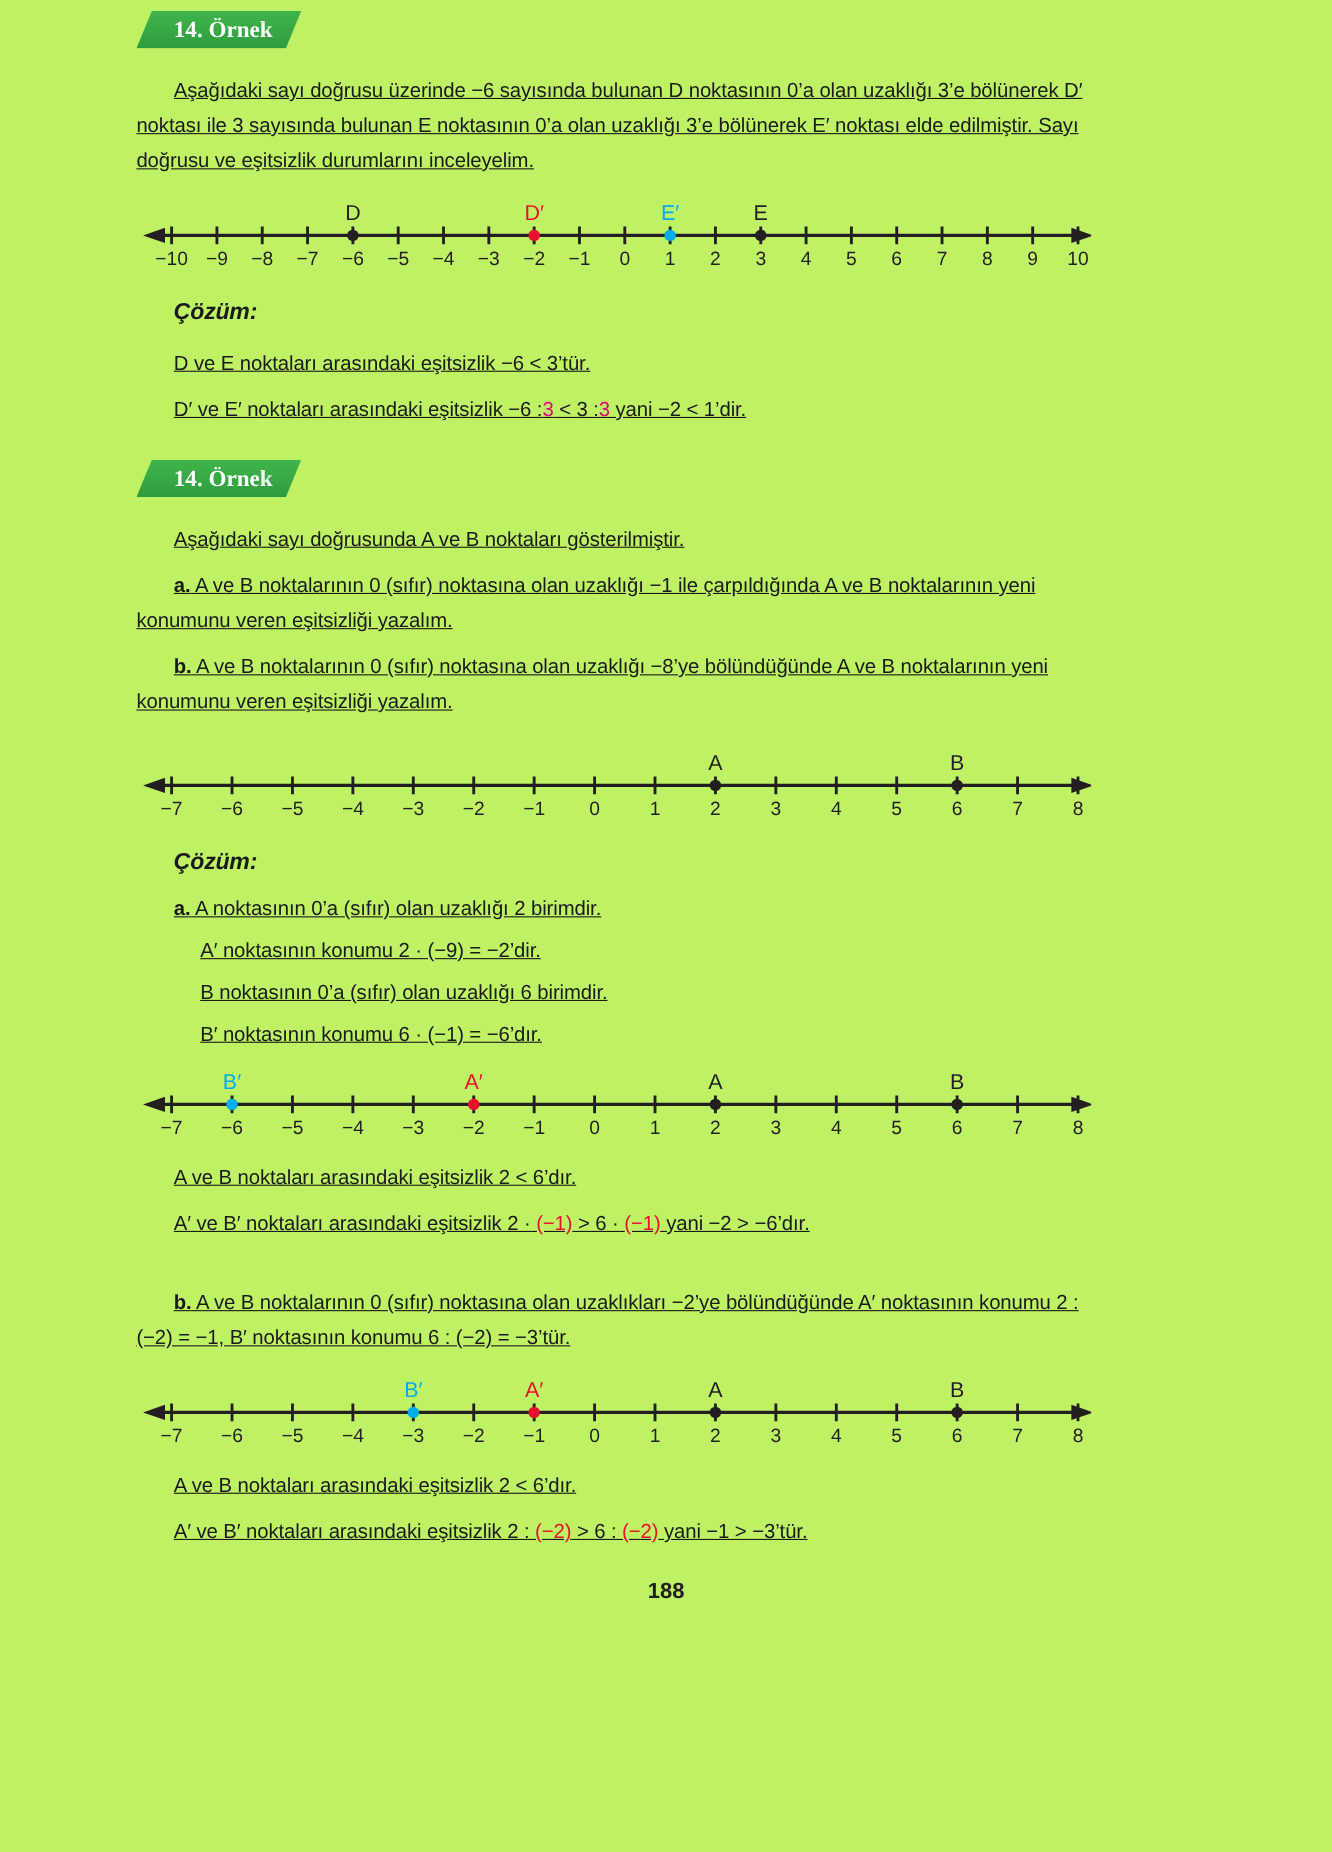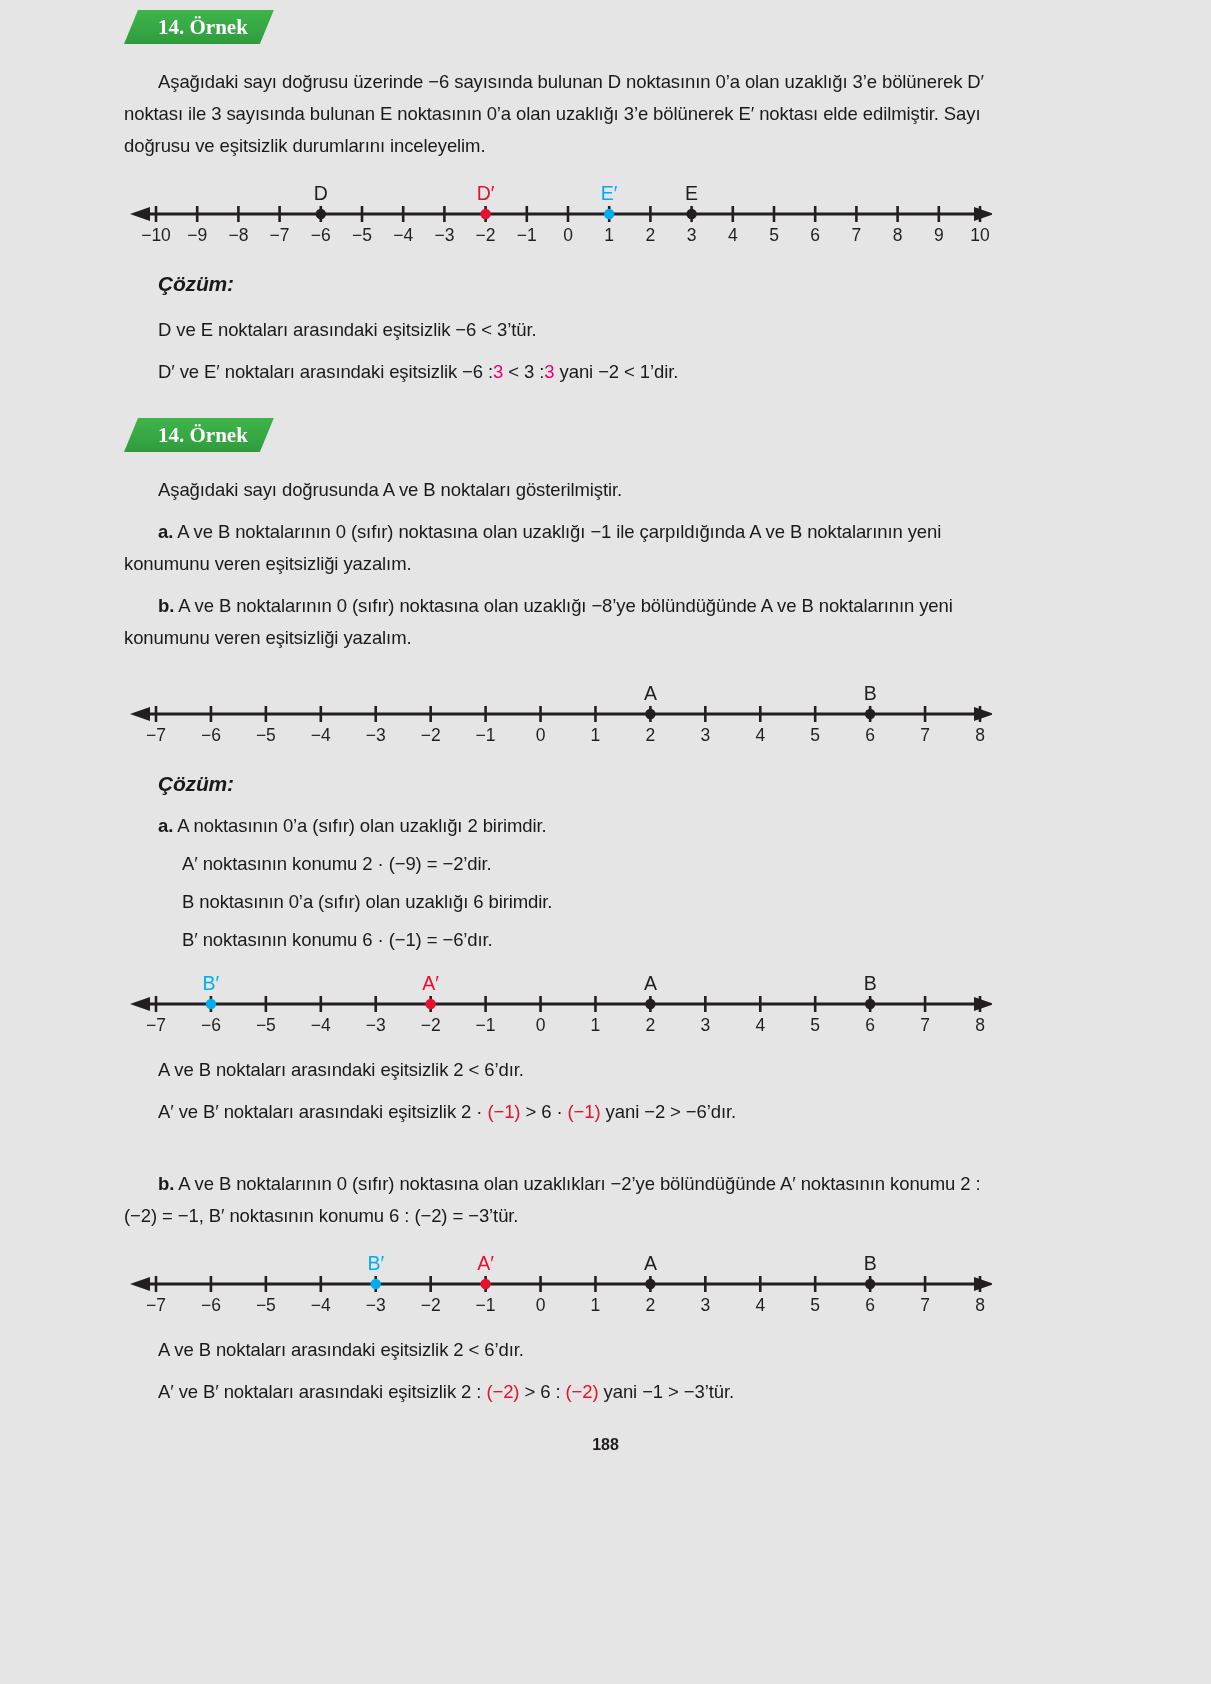--- a/index.html
+++ b/index.html
@@ -8,21 +8,21 @@
     background: #ffffff;
   }
   body {
     font-family: "Liberation Sans", sans-serif;
     color: #1a1a1a;
   }
   .page {
     position: relative;
     width: 1211px;
     height: 1684px;
-    background: #e5e5e5;
+    background: #bef264;
     overflow: hidden;
   }
   .content {
     position: absolute;
     left: 124px;
     top: 0;
     width: 888px;
   }
 
   
@@ -55,20 +55,21 @@
     z-index: -1;
   }
 
   
   p.para {
     font-size: 18.5px;
     line-height: 32px;
     margin: 0;
     text-align: left;
     letter-spacing: -0.1px;
+    text-decoration: underline;
   }
   .indent { text-indent: 34px; }
   .ind-s  { padding-left: 34px; }
   .ind-m  { padding-left: 58px; }
   b { font-weight: bold; }
 
   .solution {
     font-size: 21px;
     font-weight: bold;
     margin: 0;
@@ -110,21 +111,21 @@
     text-anchor: middle;
   }
 
   .page-number {
     position: absolute;
     left: 0;
     right: 0;
     top: 1436px;
     text-align: center;
     font-family: "Liberation Sans", sans-serif;
-    font-size: 16px;
+    font-size: 20px;
     font-weight: bold;
     color: #231f20;
   }
 </style>
 </head>
 <body>
 
 <div class="page">
   <div class="content">
 

